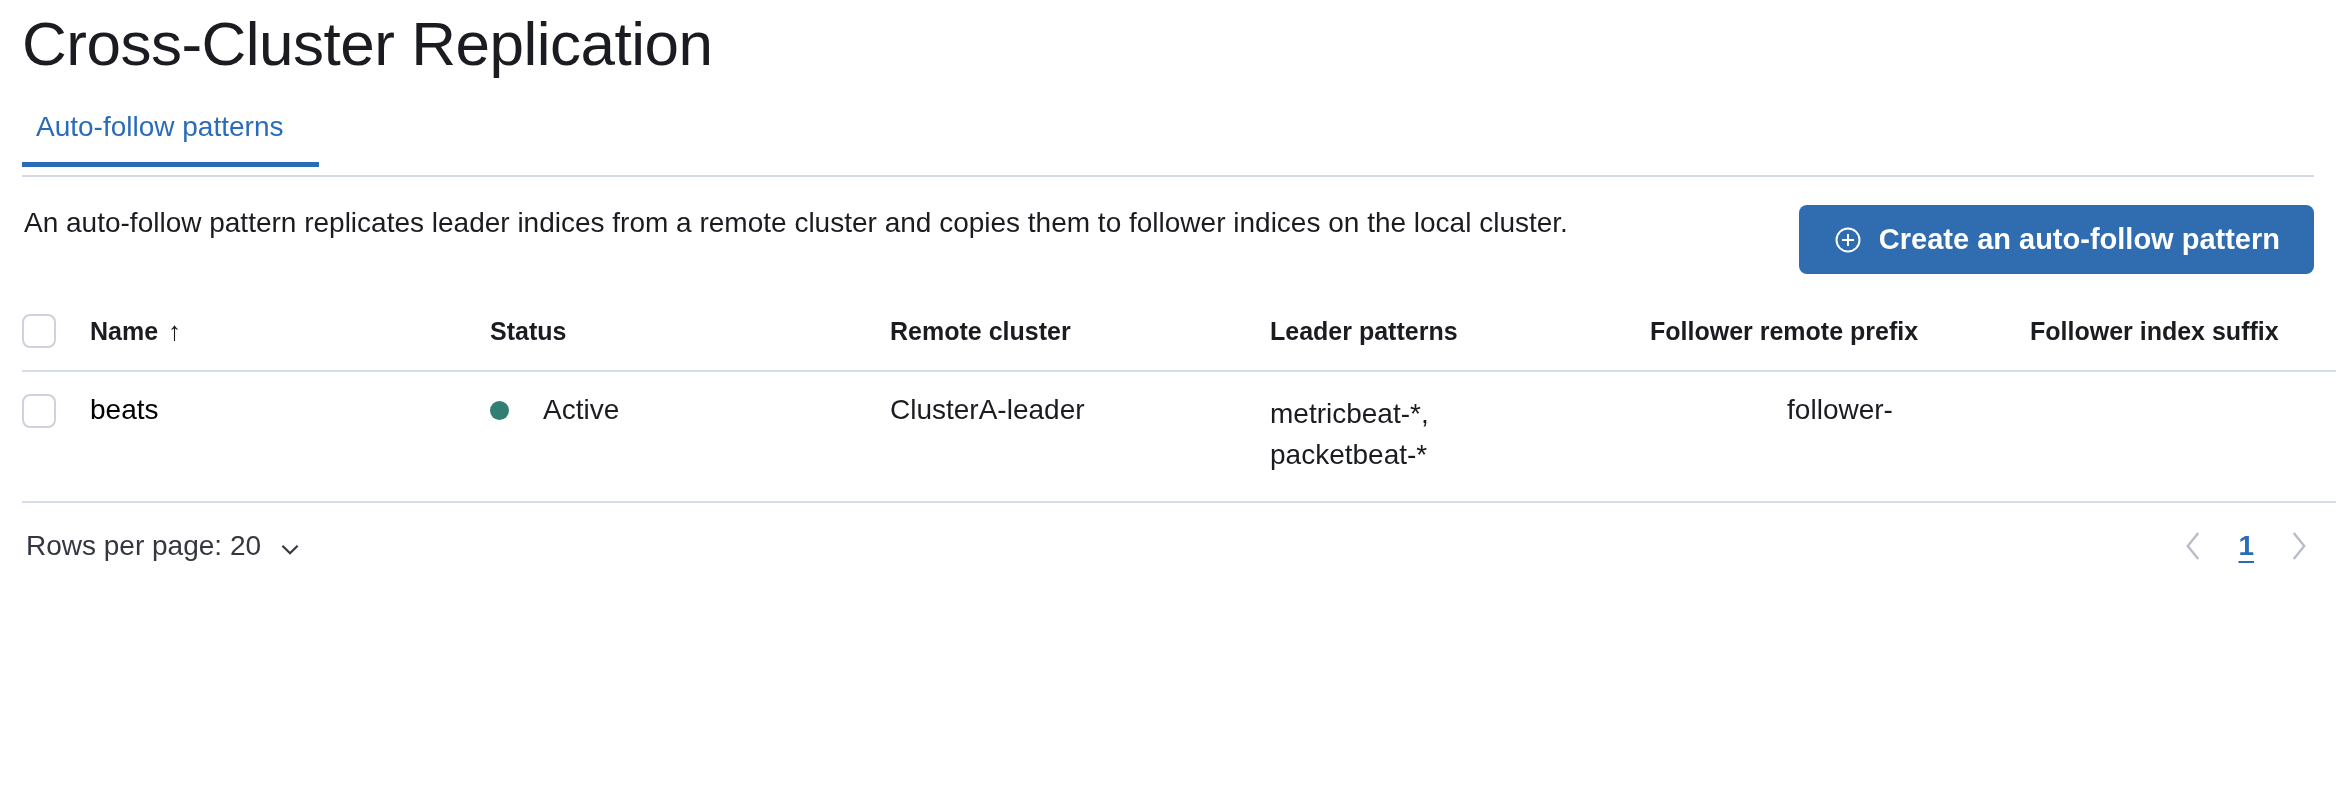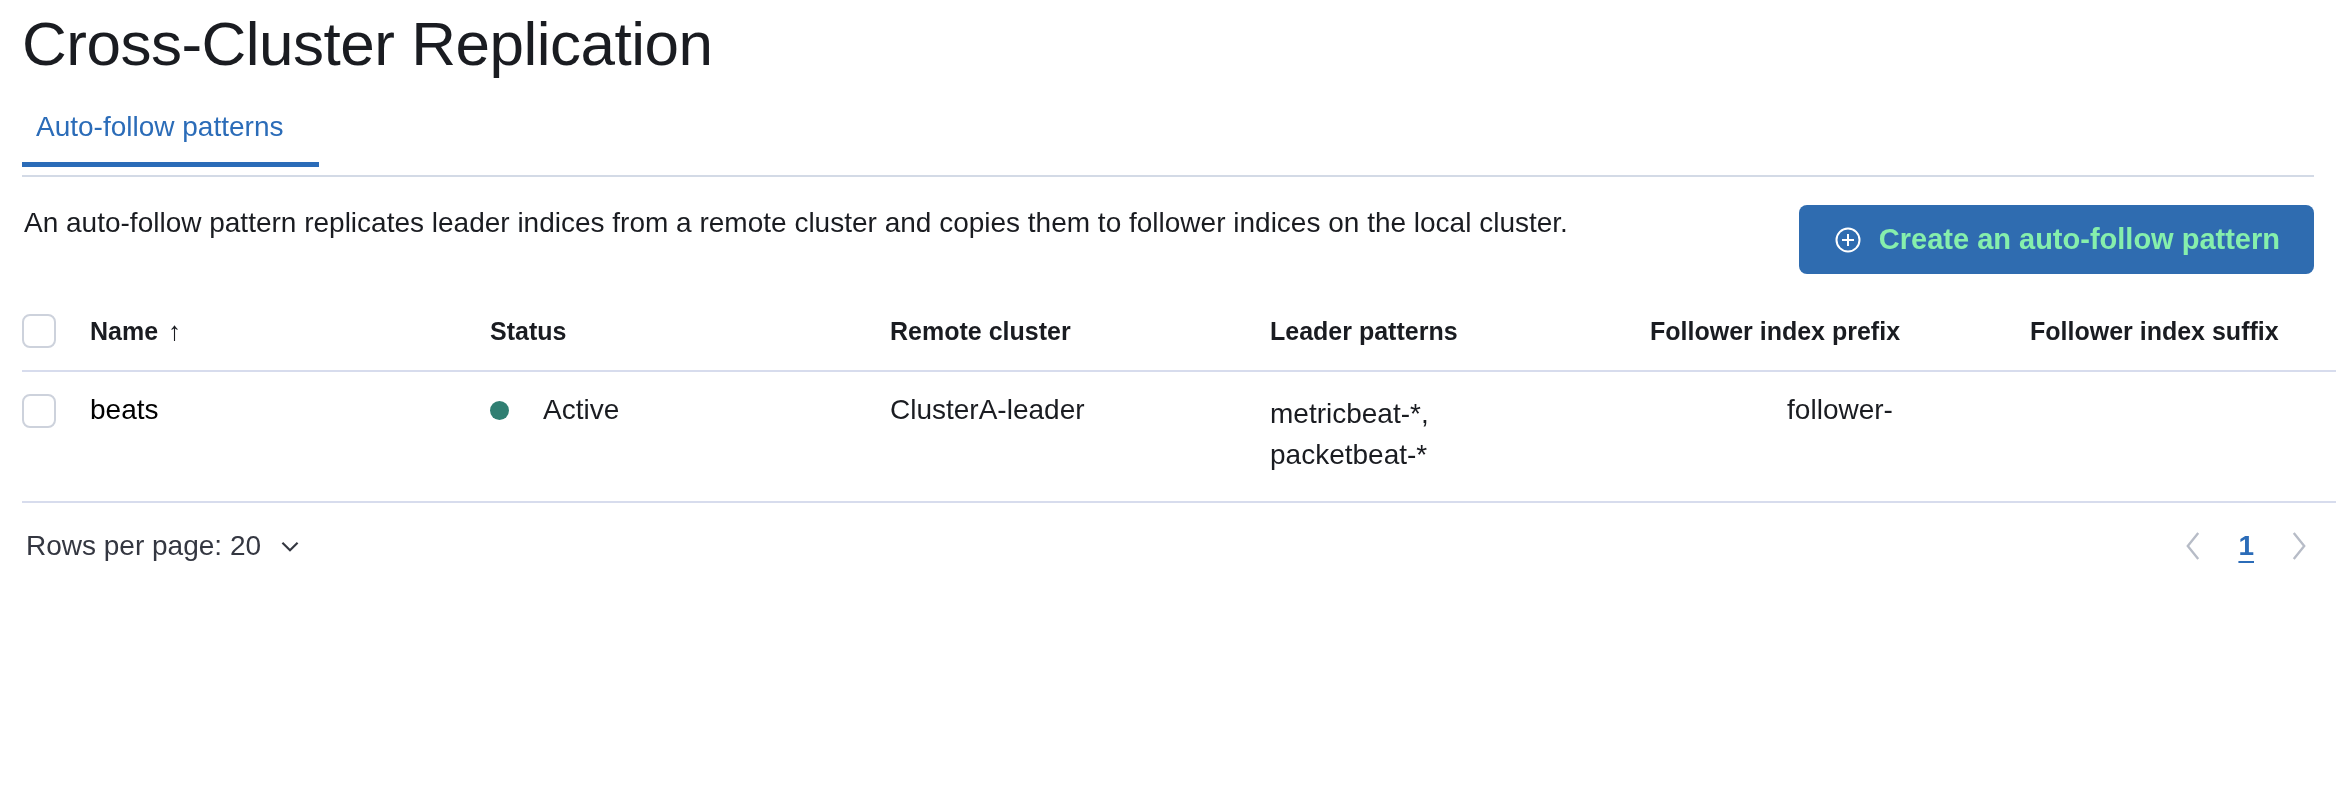--- a/index.html
+++ b/index.html
@@ -90,21 +90,21 @@
     color: #1a1c21;
     max-width: 1690px;
     padding-left: 2px;
   }
   .create-btn {
     flex: 0 0 auto;
     display: inline-flex;
     align-items: center;
     gap: 16px;
     background: #2f6cb0;
-    color: #86efac;
+    color: #ffffff;
     border: none;
     border-radius: 8px;
     font-family: "Liberation Sans", sans-serif;
     font-size: 29px;
     font-weight: 700;
     padding: 18px 34px;
     cursor: pointer;
     white-space: nowrap;
     margin-top: 2px;
     justify-content: center;
@@ -234,21 +234,21 @@
   
   .table-footer {
     display: flex;
     align-items: center;
     justify-content: space-between;
     margin-top: 26px;
     padding: 0 4px;
   }
   .rows-per-page {
     display: inline-flex;
-    align-items: center;
+    align-items: flex-end;
     gap: 16px;
     font-size: 28px;
     color: #343741;
     cursor: pointer;
   }
   .chev-down {
     display: inline-flex;
     width: 26px;
     height: 26px;
   }
@@ -304,21 +304,21 @@
       <tr>
         <th class="col-check">
           <span class="checkbox"></span>
         </th>
         <th class="col-name">
           <span>Name</span><span class="sort-arrow">↑</span>
         </th>
         <th class="col-status">Status</th>
         <th class="col-remote">Remote cluster</th>
         <th class="col-leader">Leader patterns</th>
-        <th class="col-prefix">Follower index prefix</th>
+        <th class="col-prefix">Follower remote prefix</th>
         <th class="col-suffix">Follower index suffix</th>
         <th class="col-actions">Actions</th>
       </tr>
     </thead>
     <tbody>
       <tr>
         <td class="col-check">
           <span class="checkbox"></span>
         </td>
         <td class="col-name">

